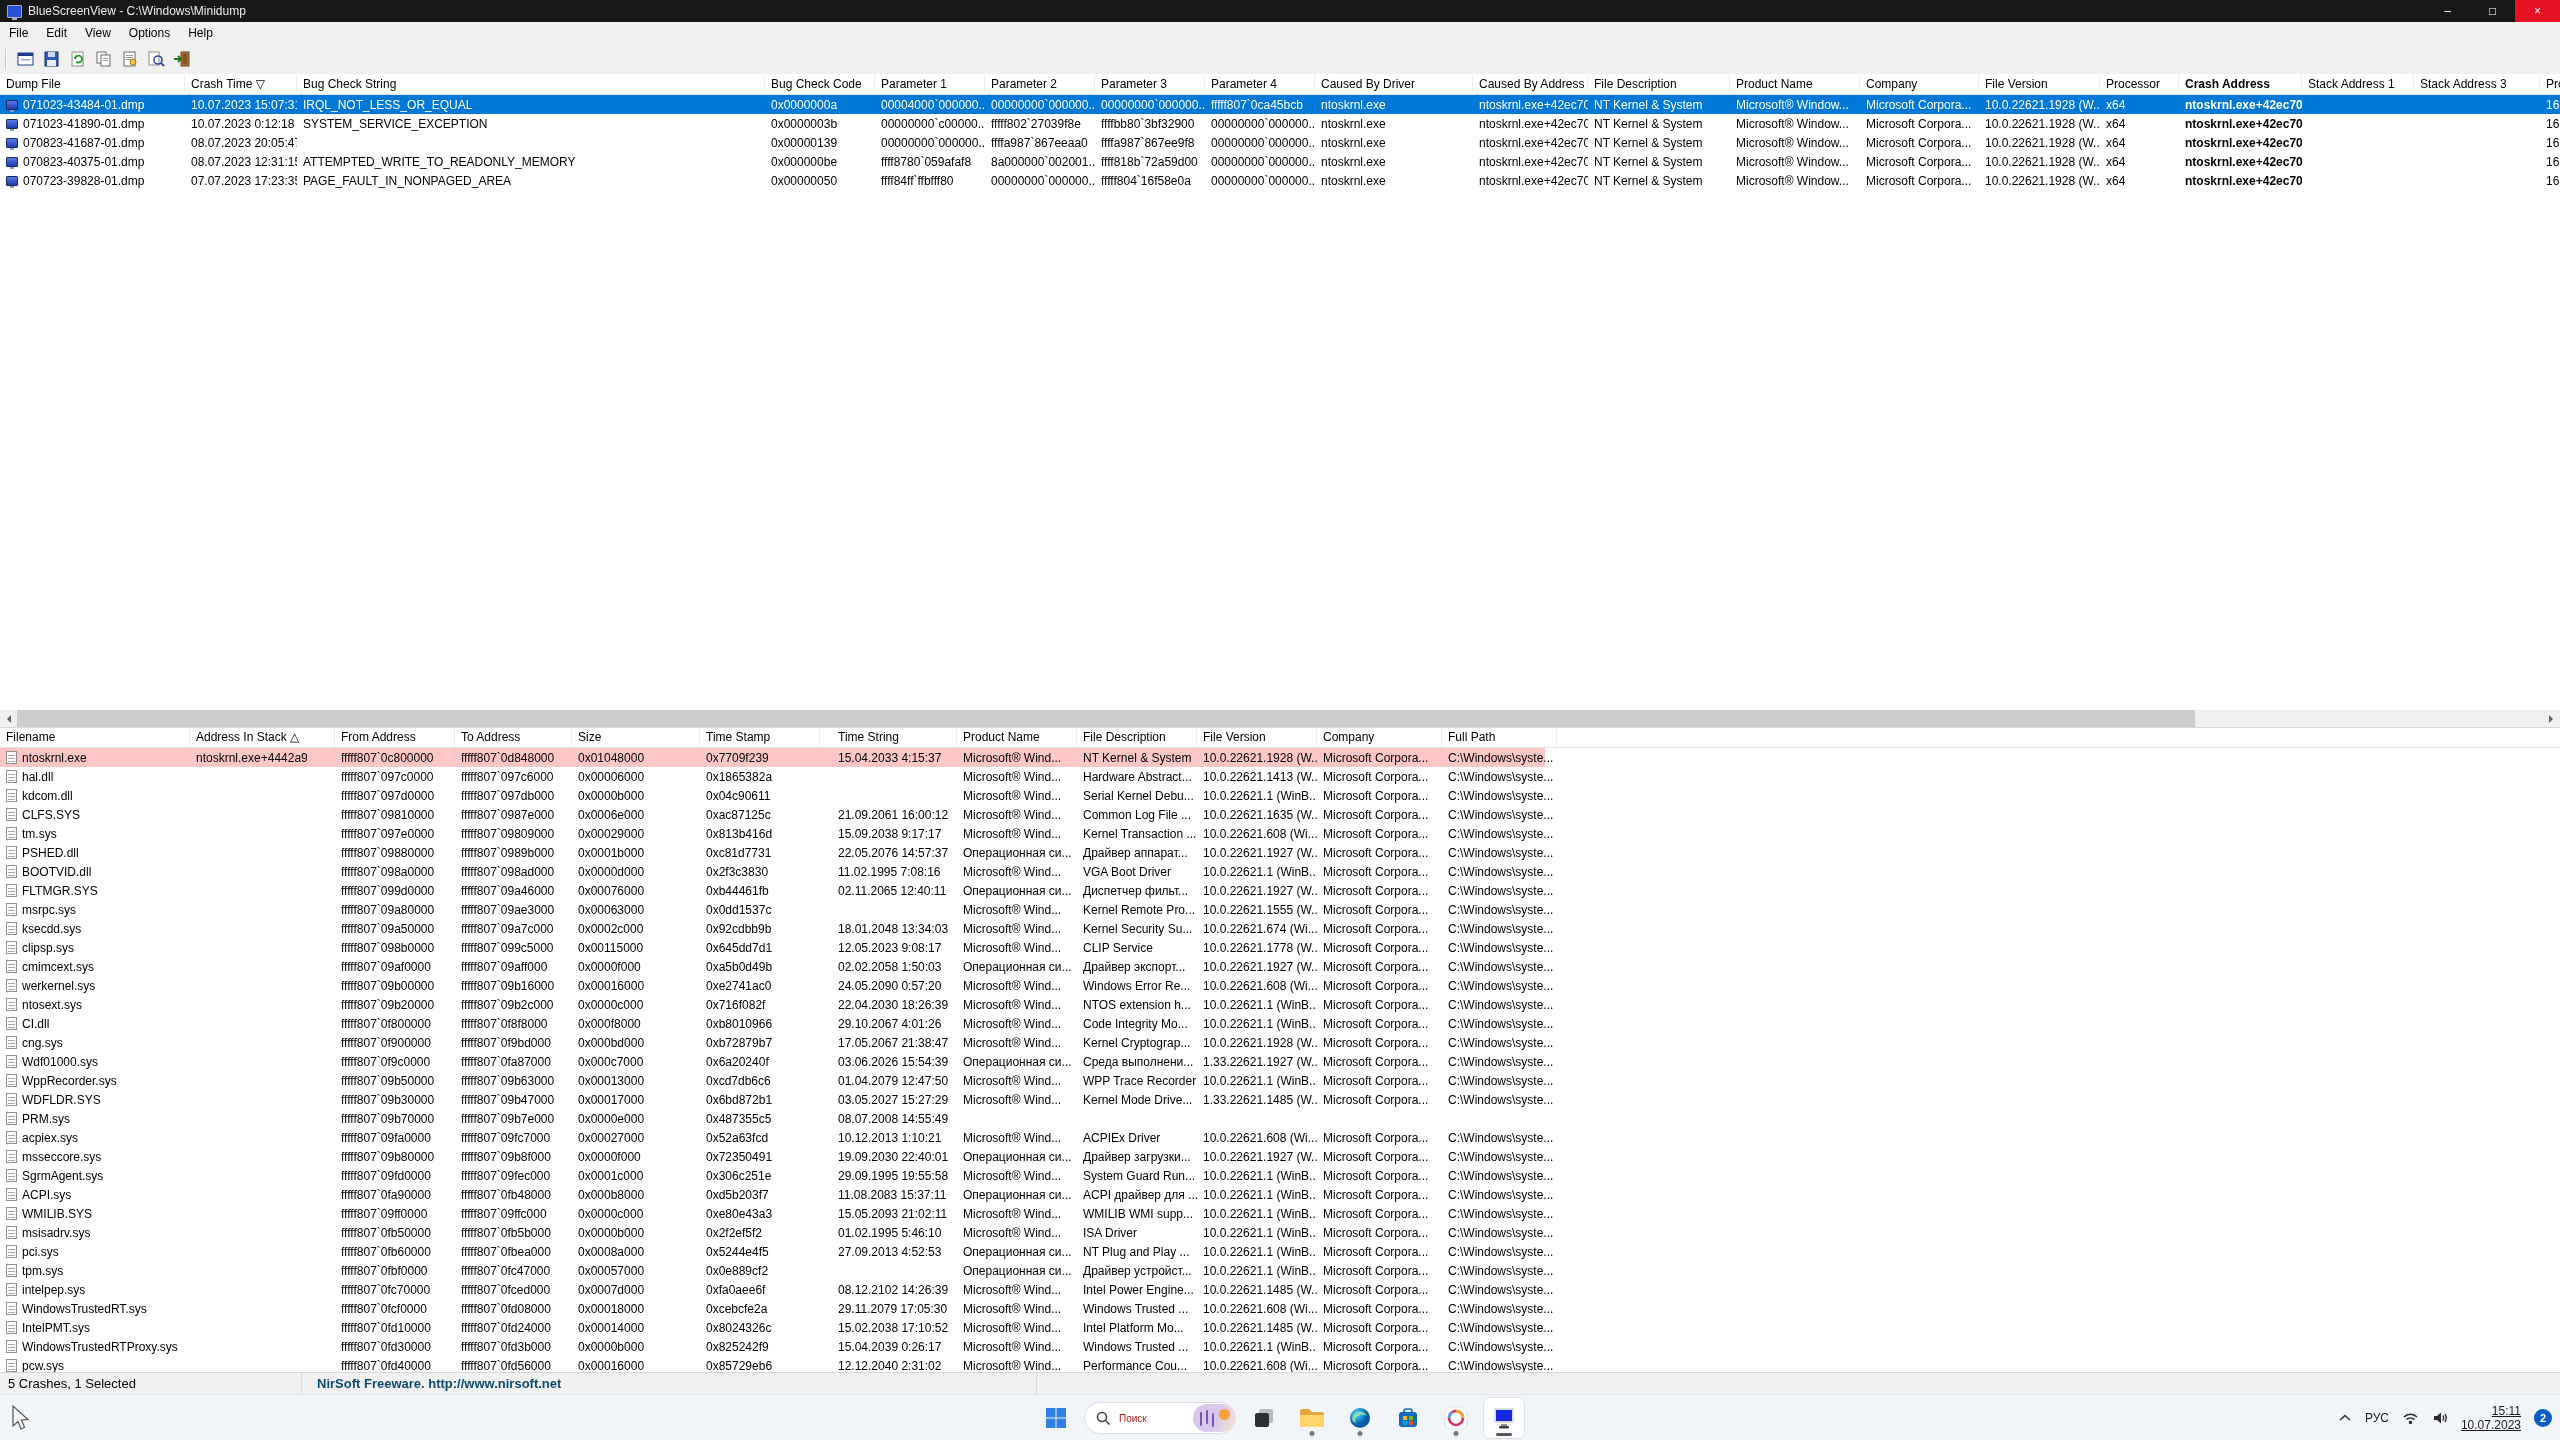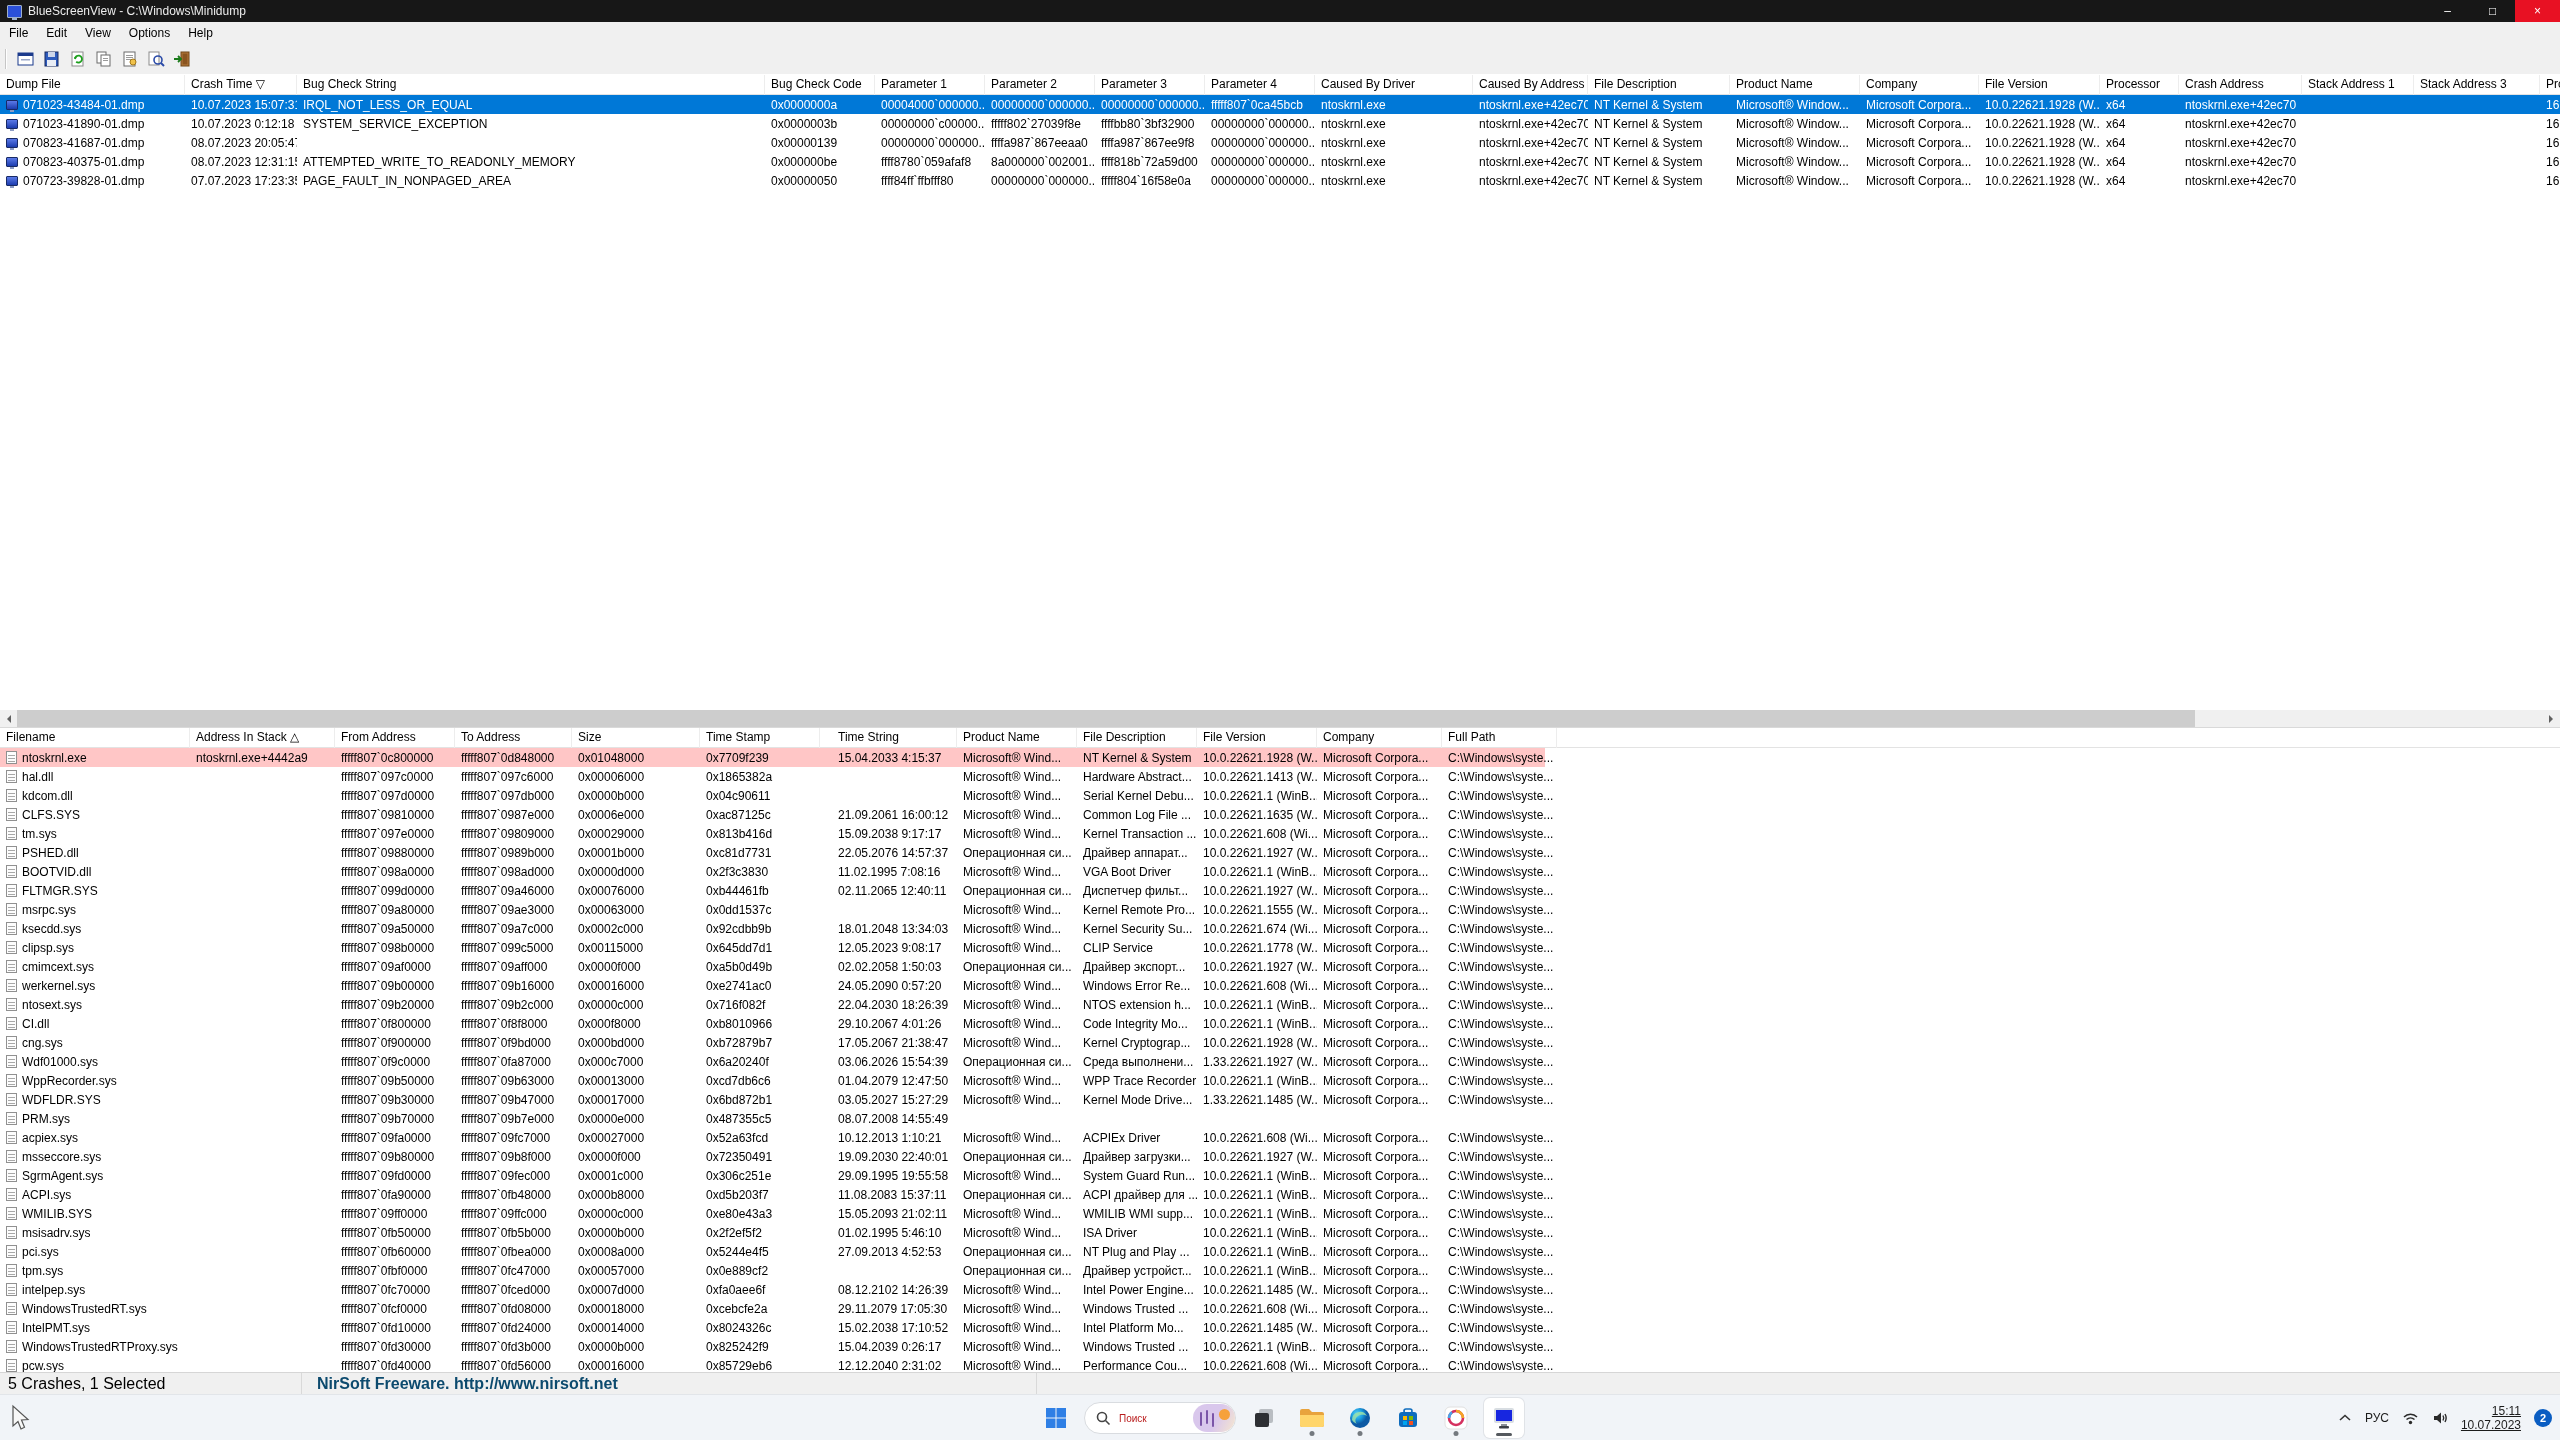--- a/index.html
+++ b/index.html
@@ -44,21 +44,21 @@
   .uh > span:nth-of-type(6),  .urow > :nth-child(6)  { width:110px; }
   .uh > span:nth-of-type(7),  .urow > :nth-child(7)  { width:110px; }
   .uh > span:nth-of-type(8),  .urow > :nth-child(8)  { width:110px; }
   .uh > span:nth-of-type(9),  .urow > :nth-child(9)  { width:158px; }
   .uh > span:nth-of-type(10), .urow > :nth-child(10) { width:115px; }
   .uh > span:nth-of-type(11), .urow > :nth-child(11) { width:142px; }
   .uh > span:nth-of-type(12), .urow > :nth-child(12) { width:130px; }
   .uh > span:nth-of-type(13), .urow > :nth-child(13) { width:119px; }
   .uh > span:nth-of-type(14), .urow > :nth-child(14) { width:121px; }
   .uh > span:nth-of-type(15), .urow > :nth-child(15) { width:79px; }
-  .uh > span:nth-of-type(16), .urow > :nth-child(16) { width:123px; }
+  .uh > span:nth-of-type(16), .urow > :nth-child(16) { width:123px;font-weight:bold; }
   .uh > span:nth-of-type(17), .urow > :nth-child(17) { width:112px; }
   .uh > span:nth-of-type(18), .urow > :nth-child(18) { width:126px; }
   .uh > span:nth-of-type(19), .urow > :nth-child(19) { width:70px; }
 
   
   .lh > span:nth-of-type(1),  .lrow > :nth-child(1)  { width:190px; }
   .lh > span:nth-of-type(2),  .lrow > :nth-child(2)  { width:145px; }
   .lh > span:nth-of-type(3),  .lrow > :nth-child(3)  { width:120px; }
   .lh > span:nth-of-type(4),  .lrow > :nth-child(4)  { width:117px; }
   .lh > span:nth-of-type(5),  .lrow > :nth-child(5)  { width:128px; }
@@ -81,21 +81,21 @@
 
   
   .hscroll { position:absolute; top:710px; left:0; width:2560px; height:17px; background:#f0f0f0; }
   .hs-thumb { position:absolute; left:17px; top:0; width:2178px; height:17px; background:#cdcdcd; }
   .hs-btn { position:absolute; top:0; width:17px; height:17px; display:flex; align-items:center; justify-content:center; }
   .hs-btn.left { left:0; } .hs-btn.right { right:0; }
   .tri-l { width:0; height:0; border:4px solid transparent; border-right-color:#606060; margin-right:3px; }
   .tri-r { width:0; height:0; border:4px solid transparent; border-left-color:#606060; margin-left:3px; }
 
   
-  .statusbar { position:absolute; top:1372px; left:0; width:2560px; height:22px; background:#f0f0f0; border-top:1px solid #d6d6d6; font-size:16px; }
+  .statusbar { position:absolute; top:1372px; left:0; width:2560px; height:22px; background:#f0f0f0; border-top:1px solid #d6d6d6; font-size:13px; }
   .sb-panel { position:absolute; top:0; height:21px; line-height:21px; padding-left:8px; border-right:1px solid #d9d9d9; white-space:nowrap; overflow:hidden; }
   .sb1 { left:0; width:302px; }
   .sb2 { left:309px; width:728px; color:#0c4a6e; font-weight:bold; }
 
   
   .taskbar { position:absolute; top:1394px; left:0; width:2560px; height:46px; background:#f1f4f8; border-top:1px solid #e2e5e9; }
   .tb-center { position:absolute; left:50%; top:0; height:46px; transform:translateX(-50%); display:flex; align-items:center; gap:8px; }
   .tb-app { width:40px; height:40px; border-radius:6px; display:flex; align-items:center; justify-content:center; position:relative; }
   .tb-app.active { background:#ffffff; box-shadow:0 0 0 1px #e0e3e7; }
   .dot::after { content:""; position:absolute; bottom:2px; left:50%; transform:translateX(-50%); width:5px; height:5px; border-radius:3px; background:#74797f; }

